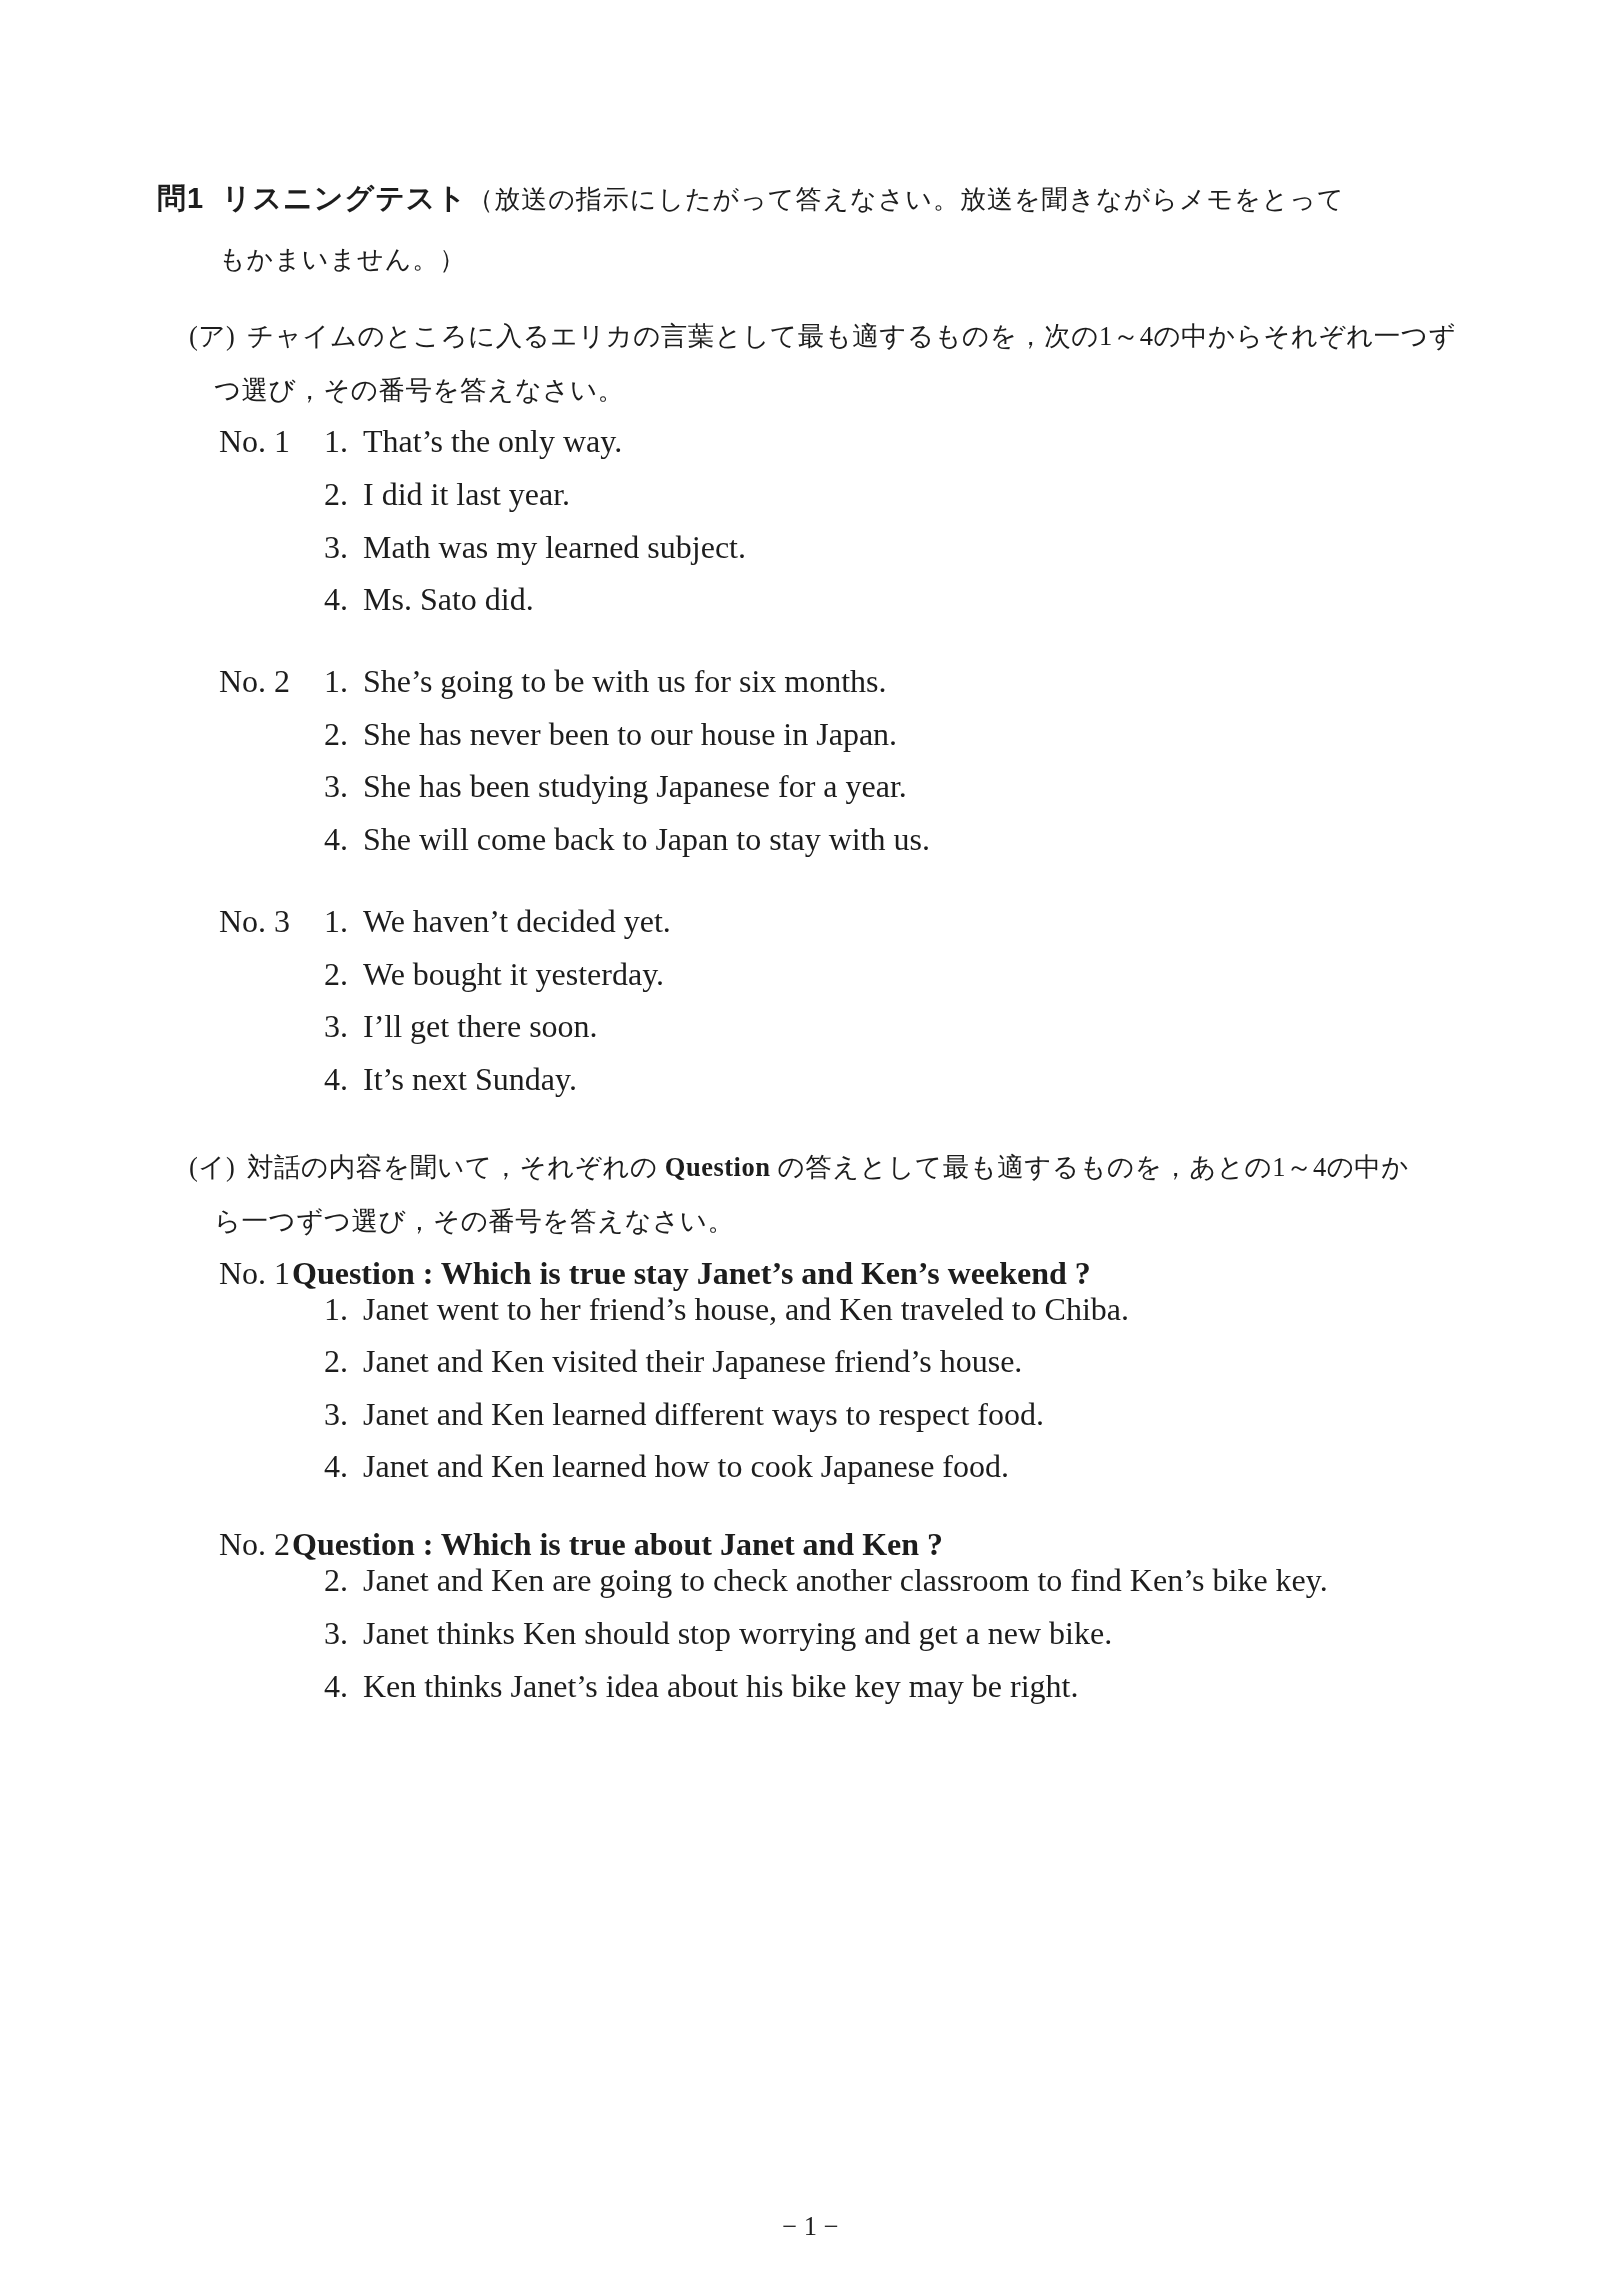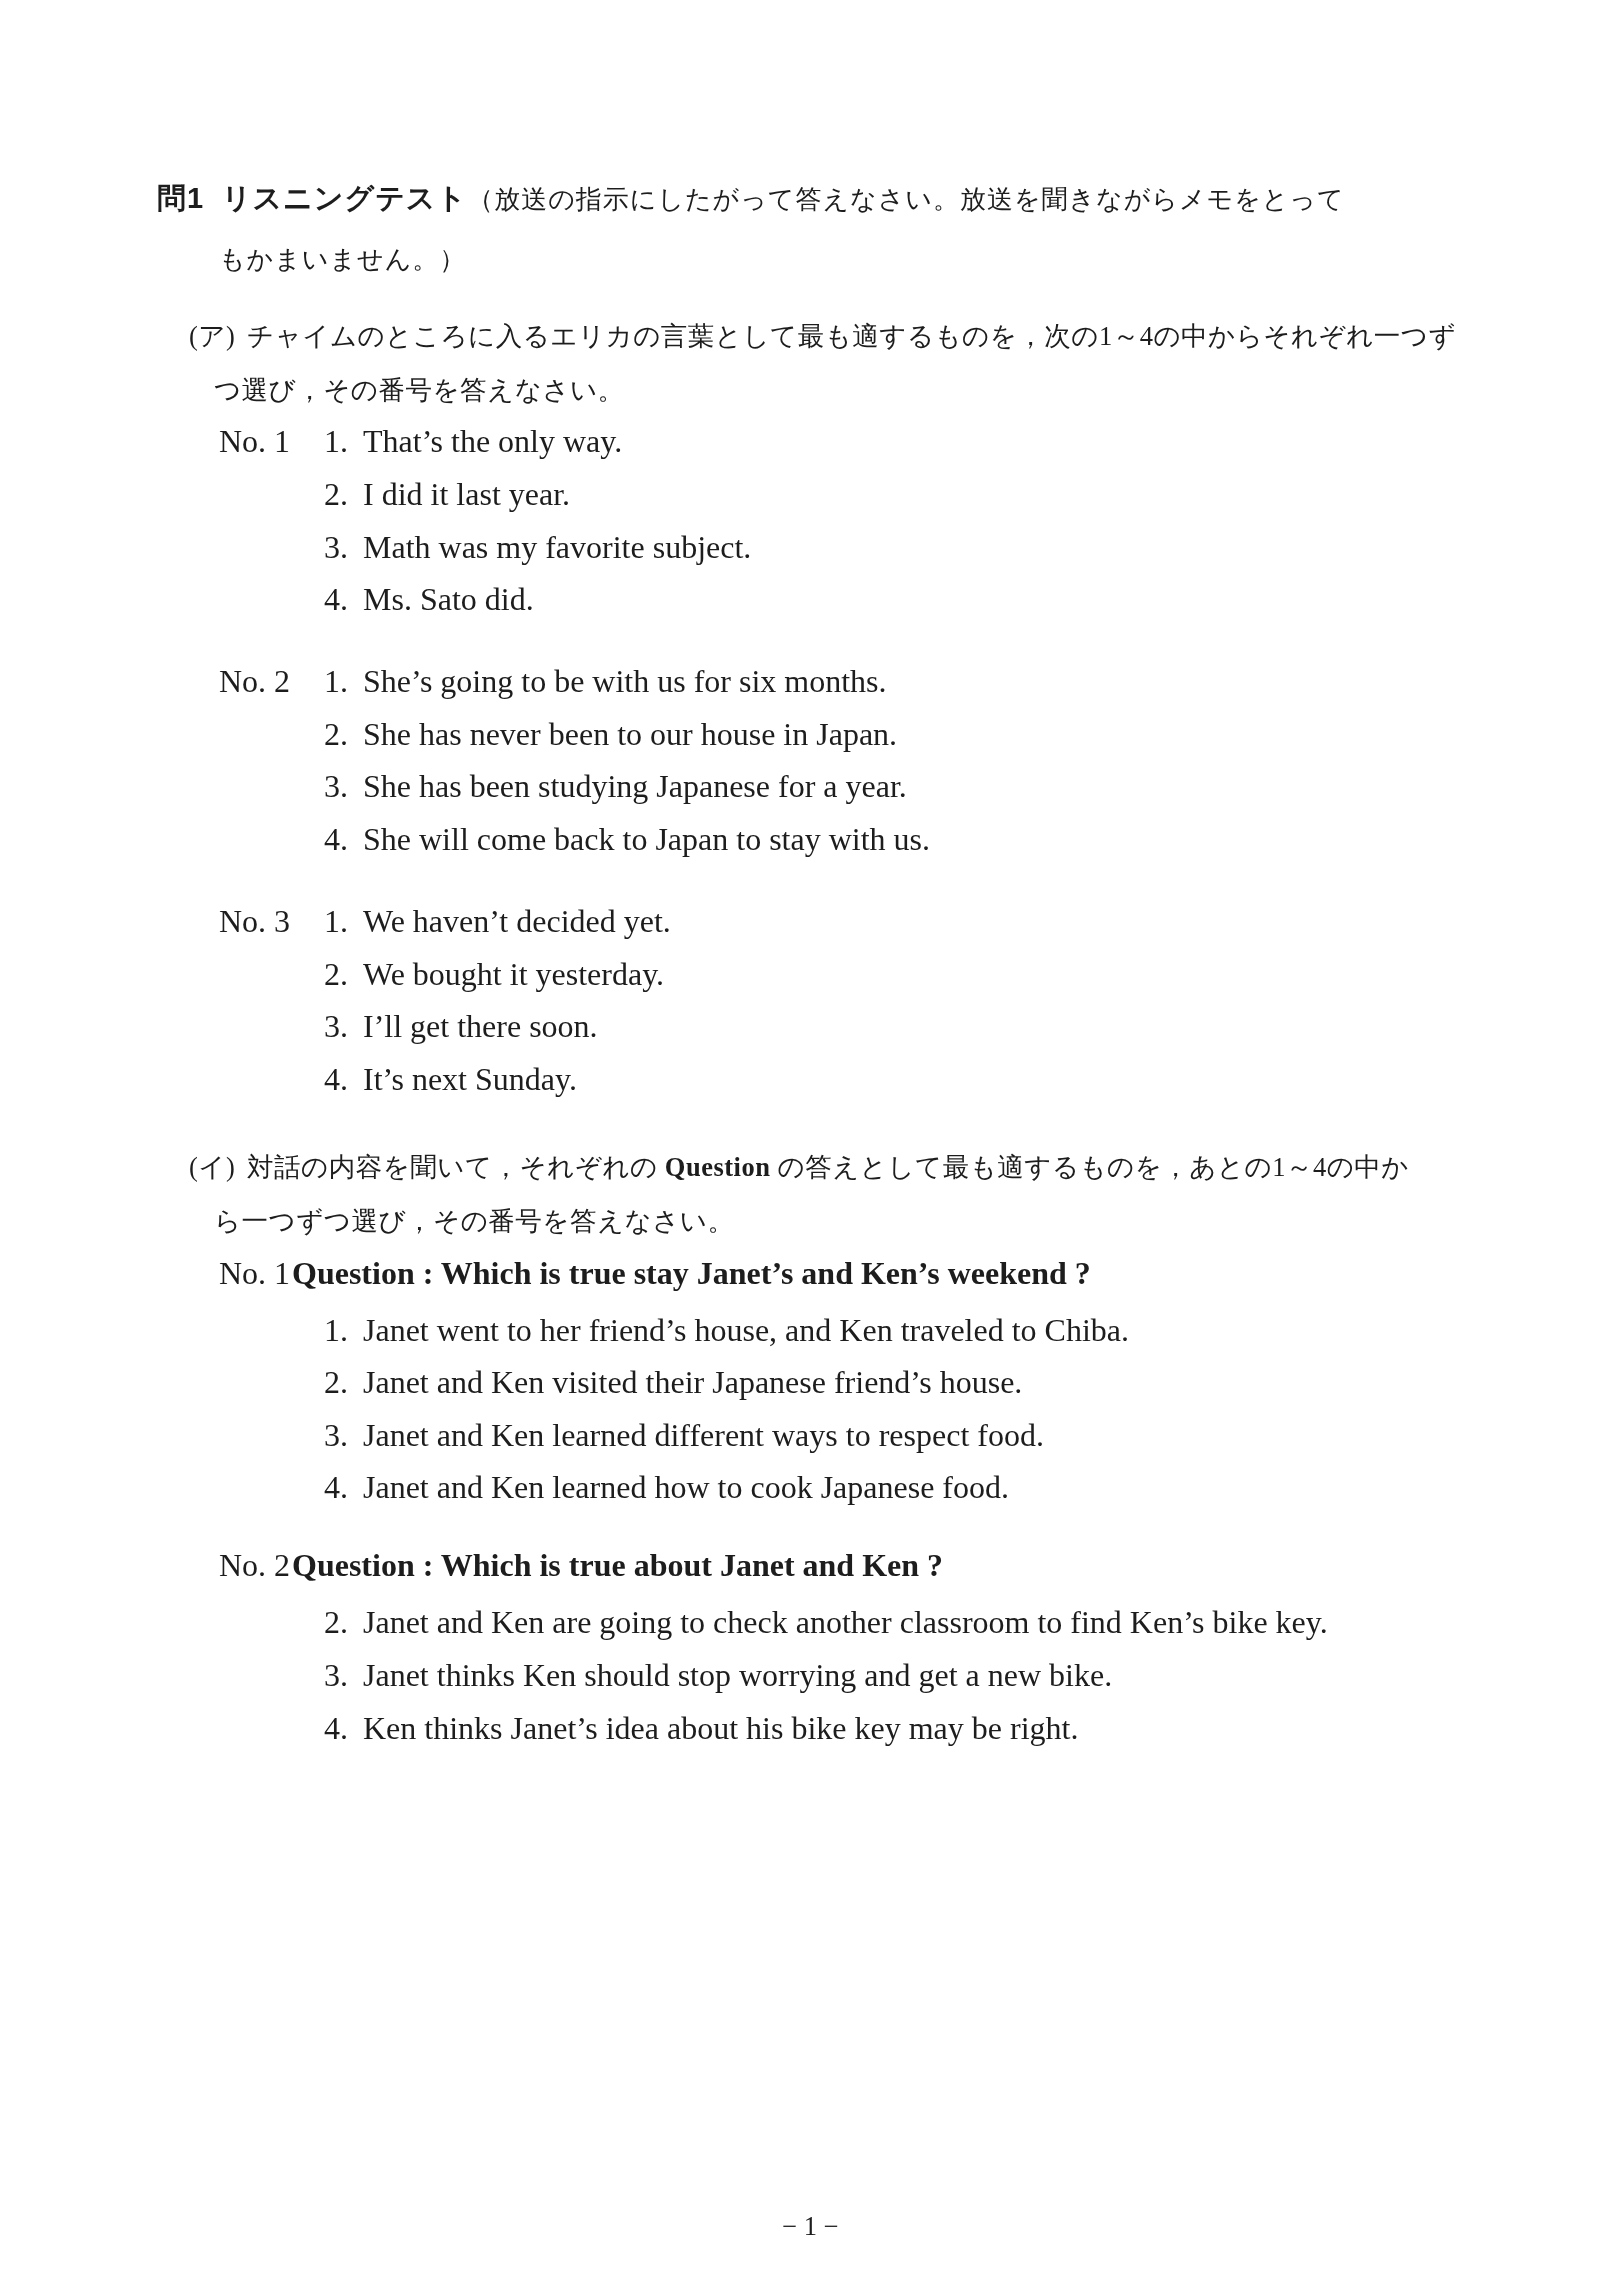--- a/index.html
+++ b/index.html
@@ -48,21 +48,21 @@
   .opt { line-height: 31px; margin-bottom: 21.6px; white-space: nowrap; }
   .opt:last-child { margin-bottom: 0; }
   .opt .num { display: inline-block; width: 39px; }
 
   
   .item-b { margin-bottom: 47px; }
   .item-b:last-child { margin-bottom: 0; }
   .q-line { line-height: 31px; white-space: nowrap; }
   .q-no { display: inline-block; width: 73px; }
   .q-text { font-weight: bold; }
-  .opts-b { margin-left: 105px; margin-top: 26px; }
+  .opts-b { margin-left: 105px; margin-top: 5px; }
 
   
   .footer {
     position: absolute;
     top: 2211px;
     left: 0;
     width: 100%;
     text-align: center;
     font-size: 26.5px;
   }
@@ -85,21 +85,21 @@
       <div class="inst-l2">つ選び，その番号を答えなさい。</div>
     </div>
 
     <div class="items">
 
       <div class="item-a">
         <div class="no-col"><span>No.</span> <span>1</span></div>
         <div class="opts">
           <div class="opt"><span class="num">1.</span><span>That’s the only way.</span></div>
           <div class="opt"><span class="num">2.</span><span>I did it last year.</span></div>
-          <div class="opt"><span class="num">3.</span><span>Math was my favorite subject.</span></div>
+          <div class="opt"><span class="num">3.</span><span>Math was my learned subject.</span></div>
           <div class="opt"><span class="num">4.</span><span>Ms. Sato did.</span></div>
         </div>
       </div>
 
       <div class="item-a">
         <div class="no-col"><span>No.</span> <span>2</span></div>
         <div class="opts">
           <div class="opt"><span class="num">1.</span><span>She’s going to be with us for six months.</span></div>
           <div class="opt"><span class="num">2.</span><span>She has never been to our house in Japan.</span></div>
           <div class="opt"><span class="num">3.</span><span>She has been studying Japanese for a year.</span></div>

